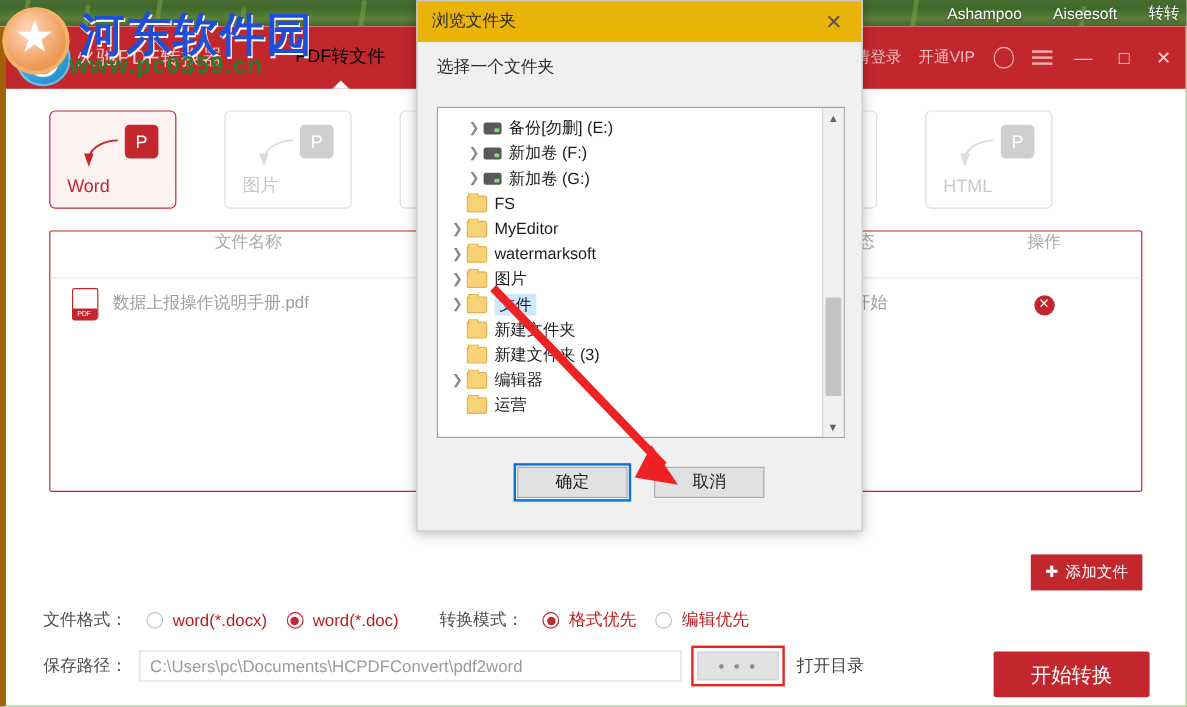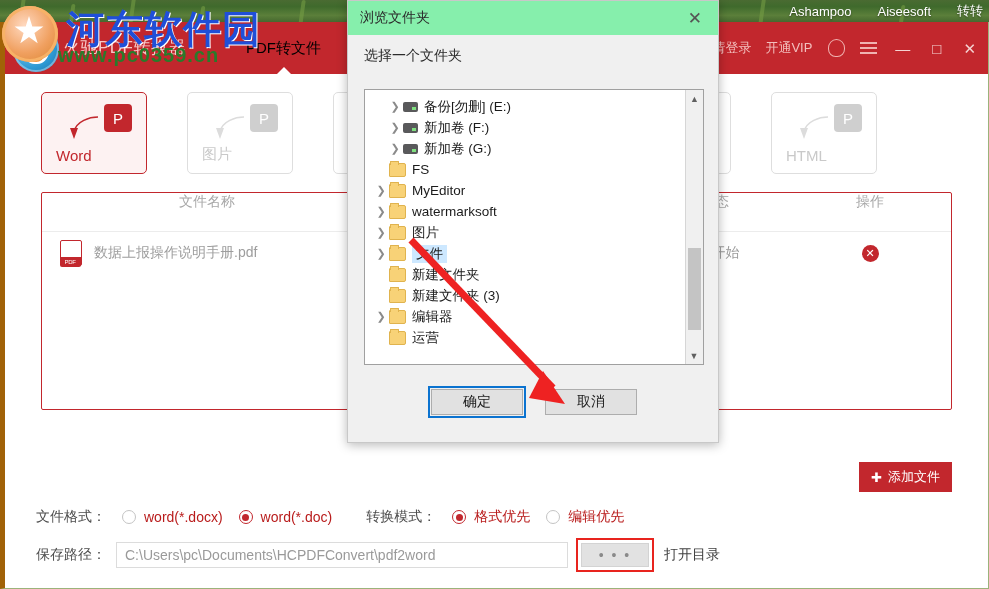--- a/index.html
+++ b/index.html
@@ -187,21 +187,21 @@
     border-radius:2px;
   }
 
   
   #folder-dialog{
     position:absolute;left:347px;top:0;width:372px;height:443px;background:#f0f0f0;
     border:1px solid #c8c8c8;box-shadow:0 2px 10px rgba(0,0,0,.28);box-sizing:border-box;
     z-index:40;
   }
   #dlg-titlebar{
-    height:34px;background:#86efac;display:flex;align-items:center;justify-content:space-between;
+    height:34px;background:#eab308;display:flex;align-items:center;justify-content:space-between;
     padding:0 10px 0 12px;box-sizing:border-box;
   }
   #dlg-title{font-size:14px;color:#2b2b2b;}
   #dlg-close{font-size:17px;color:#555;line-height:1;padding:2px 6px;}
   #dlg-subtitle{font-size:14px;color:#2b2b2b;padding:12px 0 0 16px;}
   #tree-box{
     position:absolute;left:16px;top:88px;width:340px;height:276px;background:#fff;
     border:1px solid #a0a0a0;box-sizing:border-box;overflow:hidden;
   }
   #tree-list{padding:6px 0 0 0;}
@@ -431,20 +431,21 @@
     <div class="set-row" style="height:42px">
       <span class="set-label">保存路径：</span>
       <span id="path-input">C:\Users\pc\Documents\HCPDFConvert\pdf2word</span>
       <span id="browse-btn-wrap">
         <span id="browse-btn">• • •</span>
       </span>
       <span id="open-dir">打开目录</span>
     </div>
   </div>
 
+  <div id="start-convert">开始转换</div>
 </div>
 
 <div id="folder-dialog">
   <div id="dlg-titlebar">
     <span id="dlg-title">浏览文件夹</span>
     <span id="dlg-close">✕</span>
   </div>
   <div id="dlg-subtitle">选择一个文件夹</div>
 
   <div id="tree-box">

